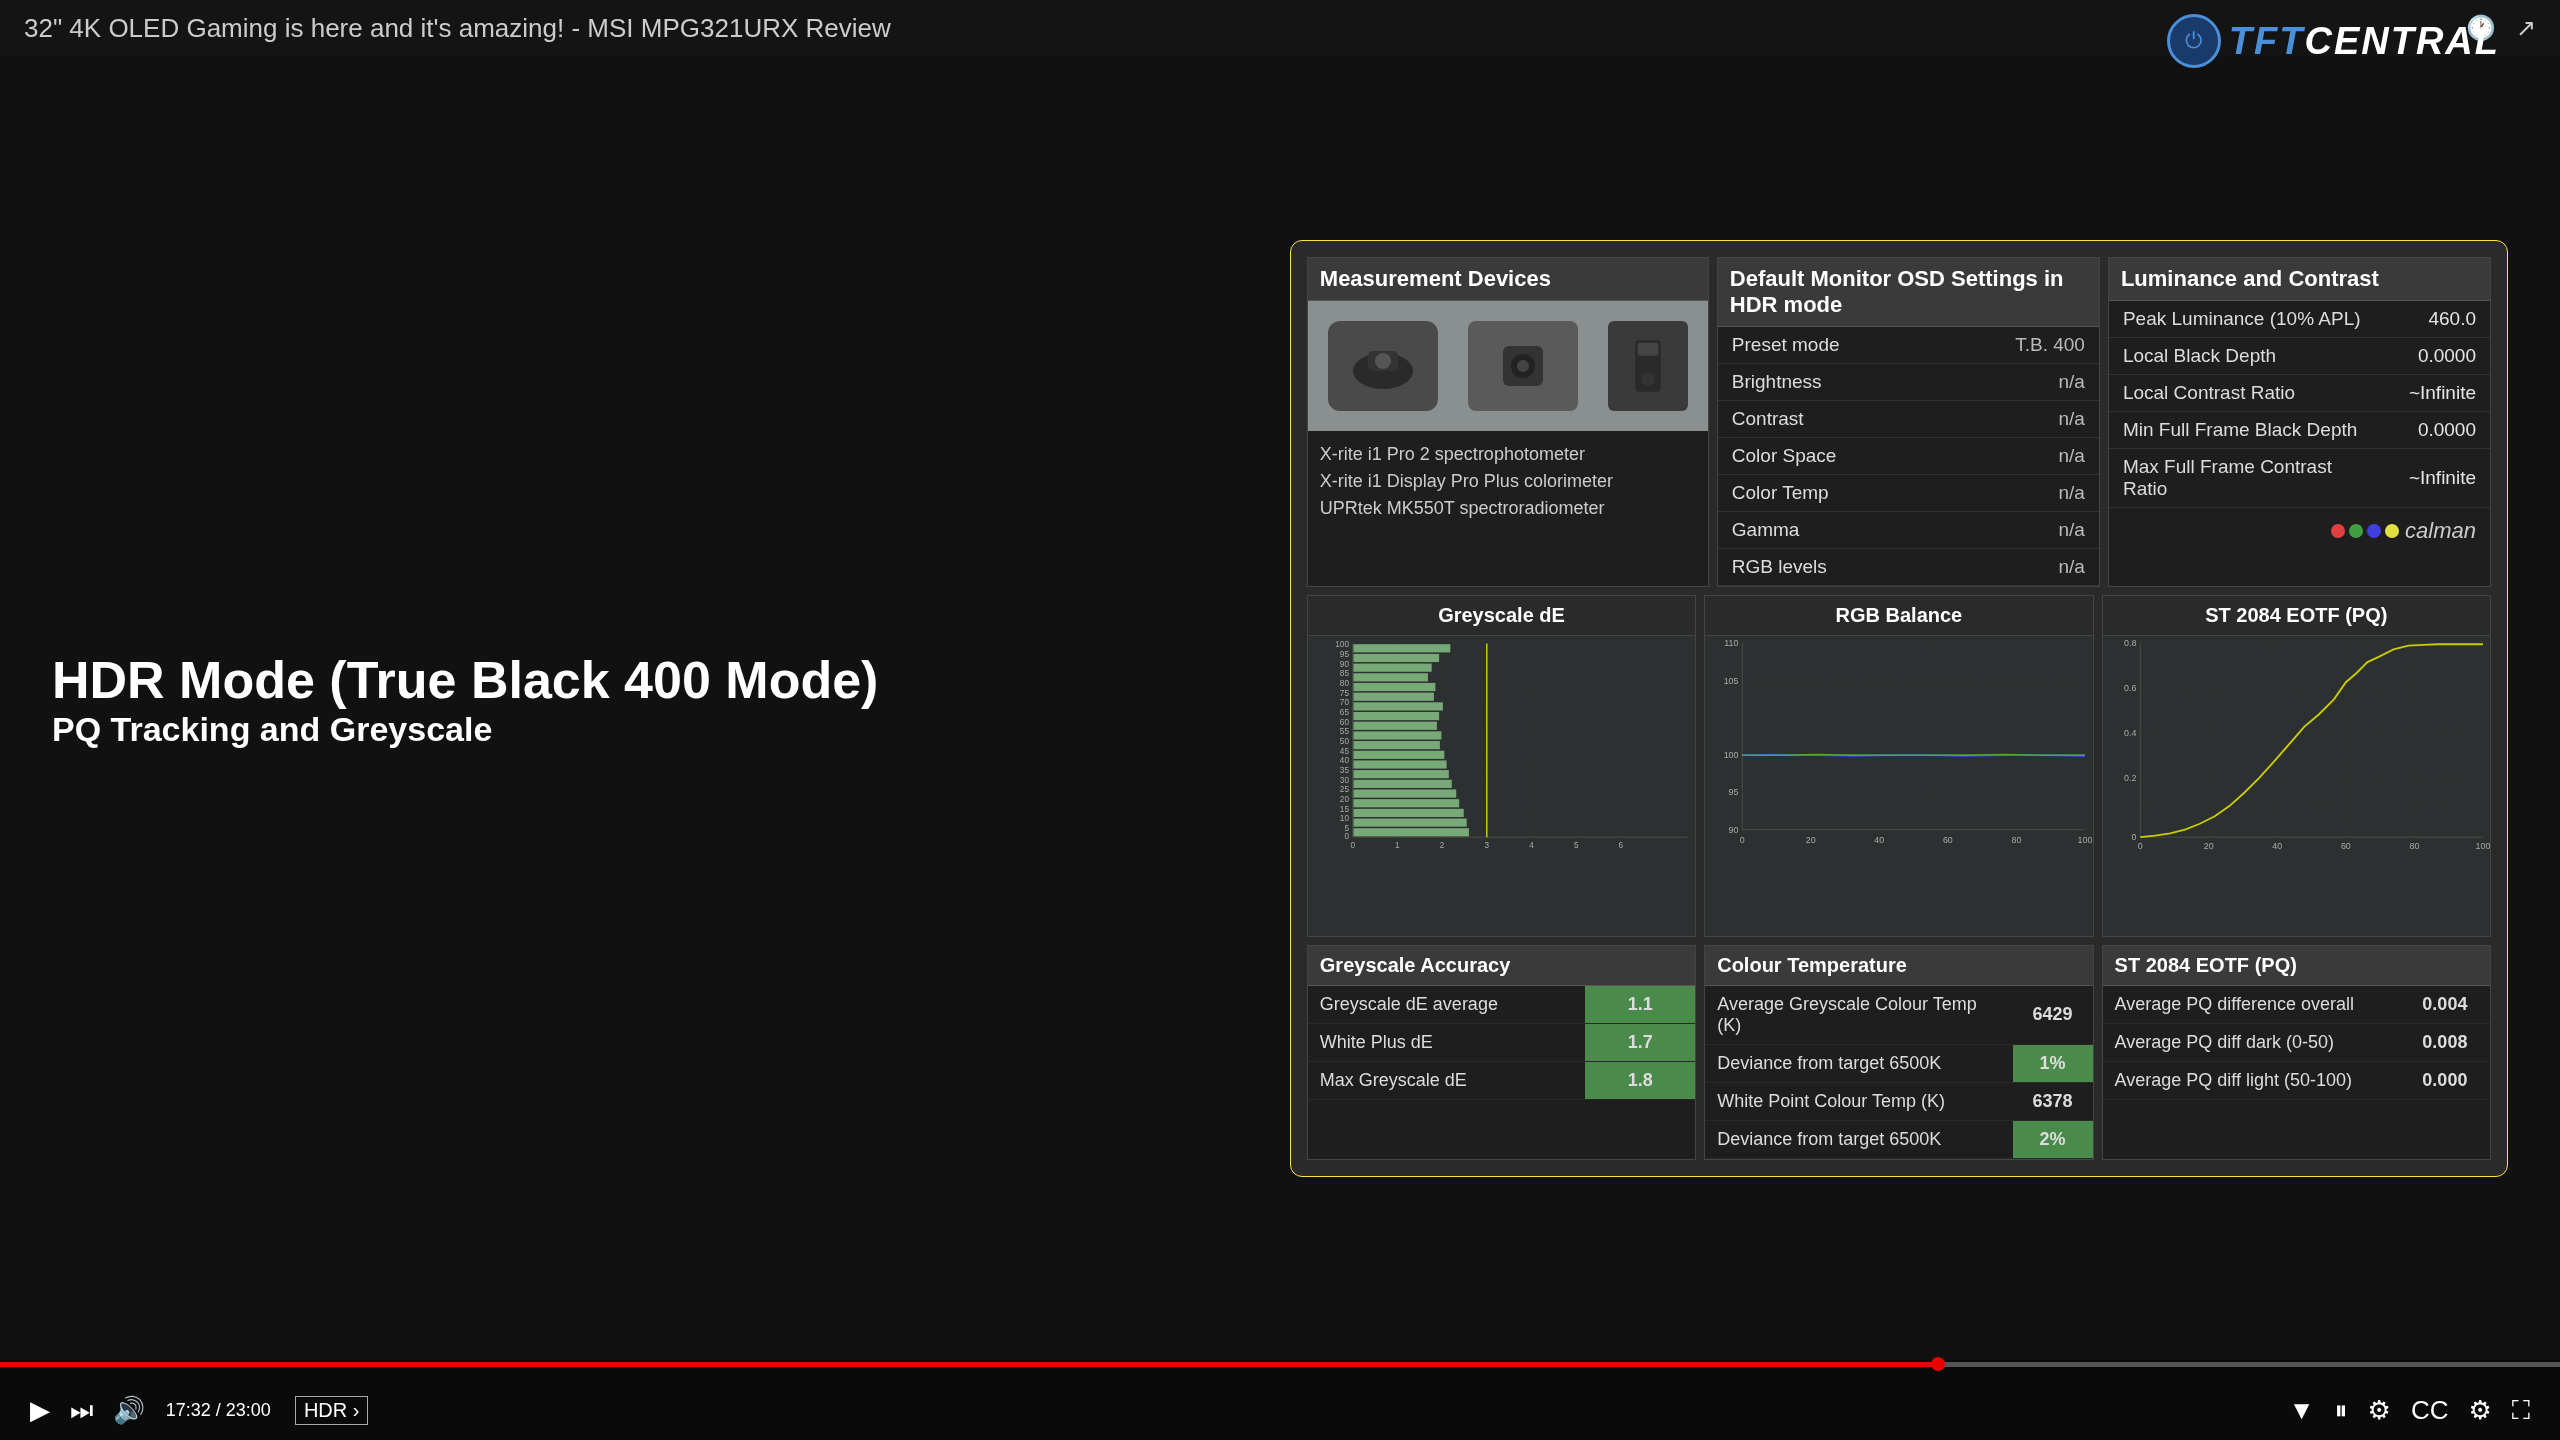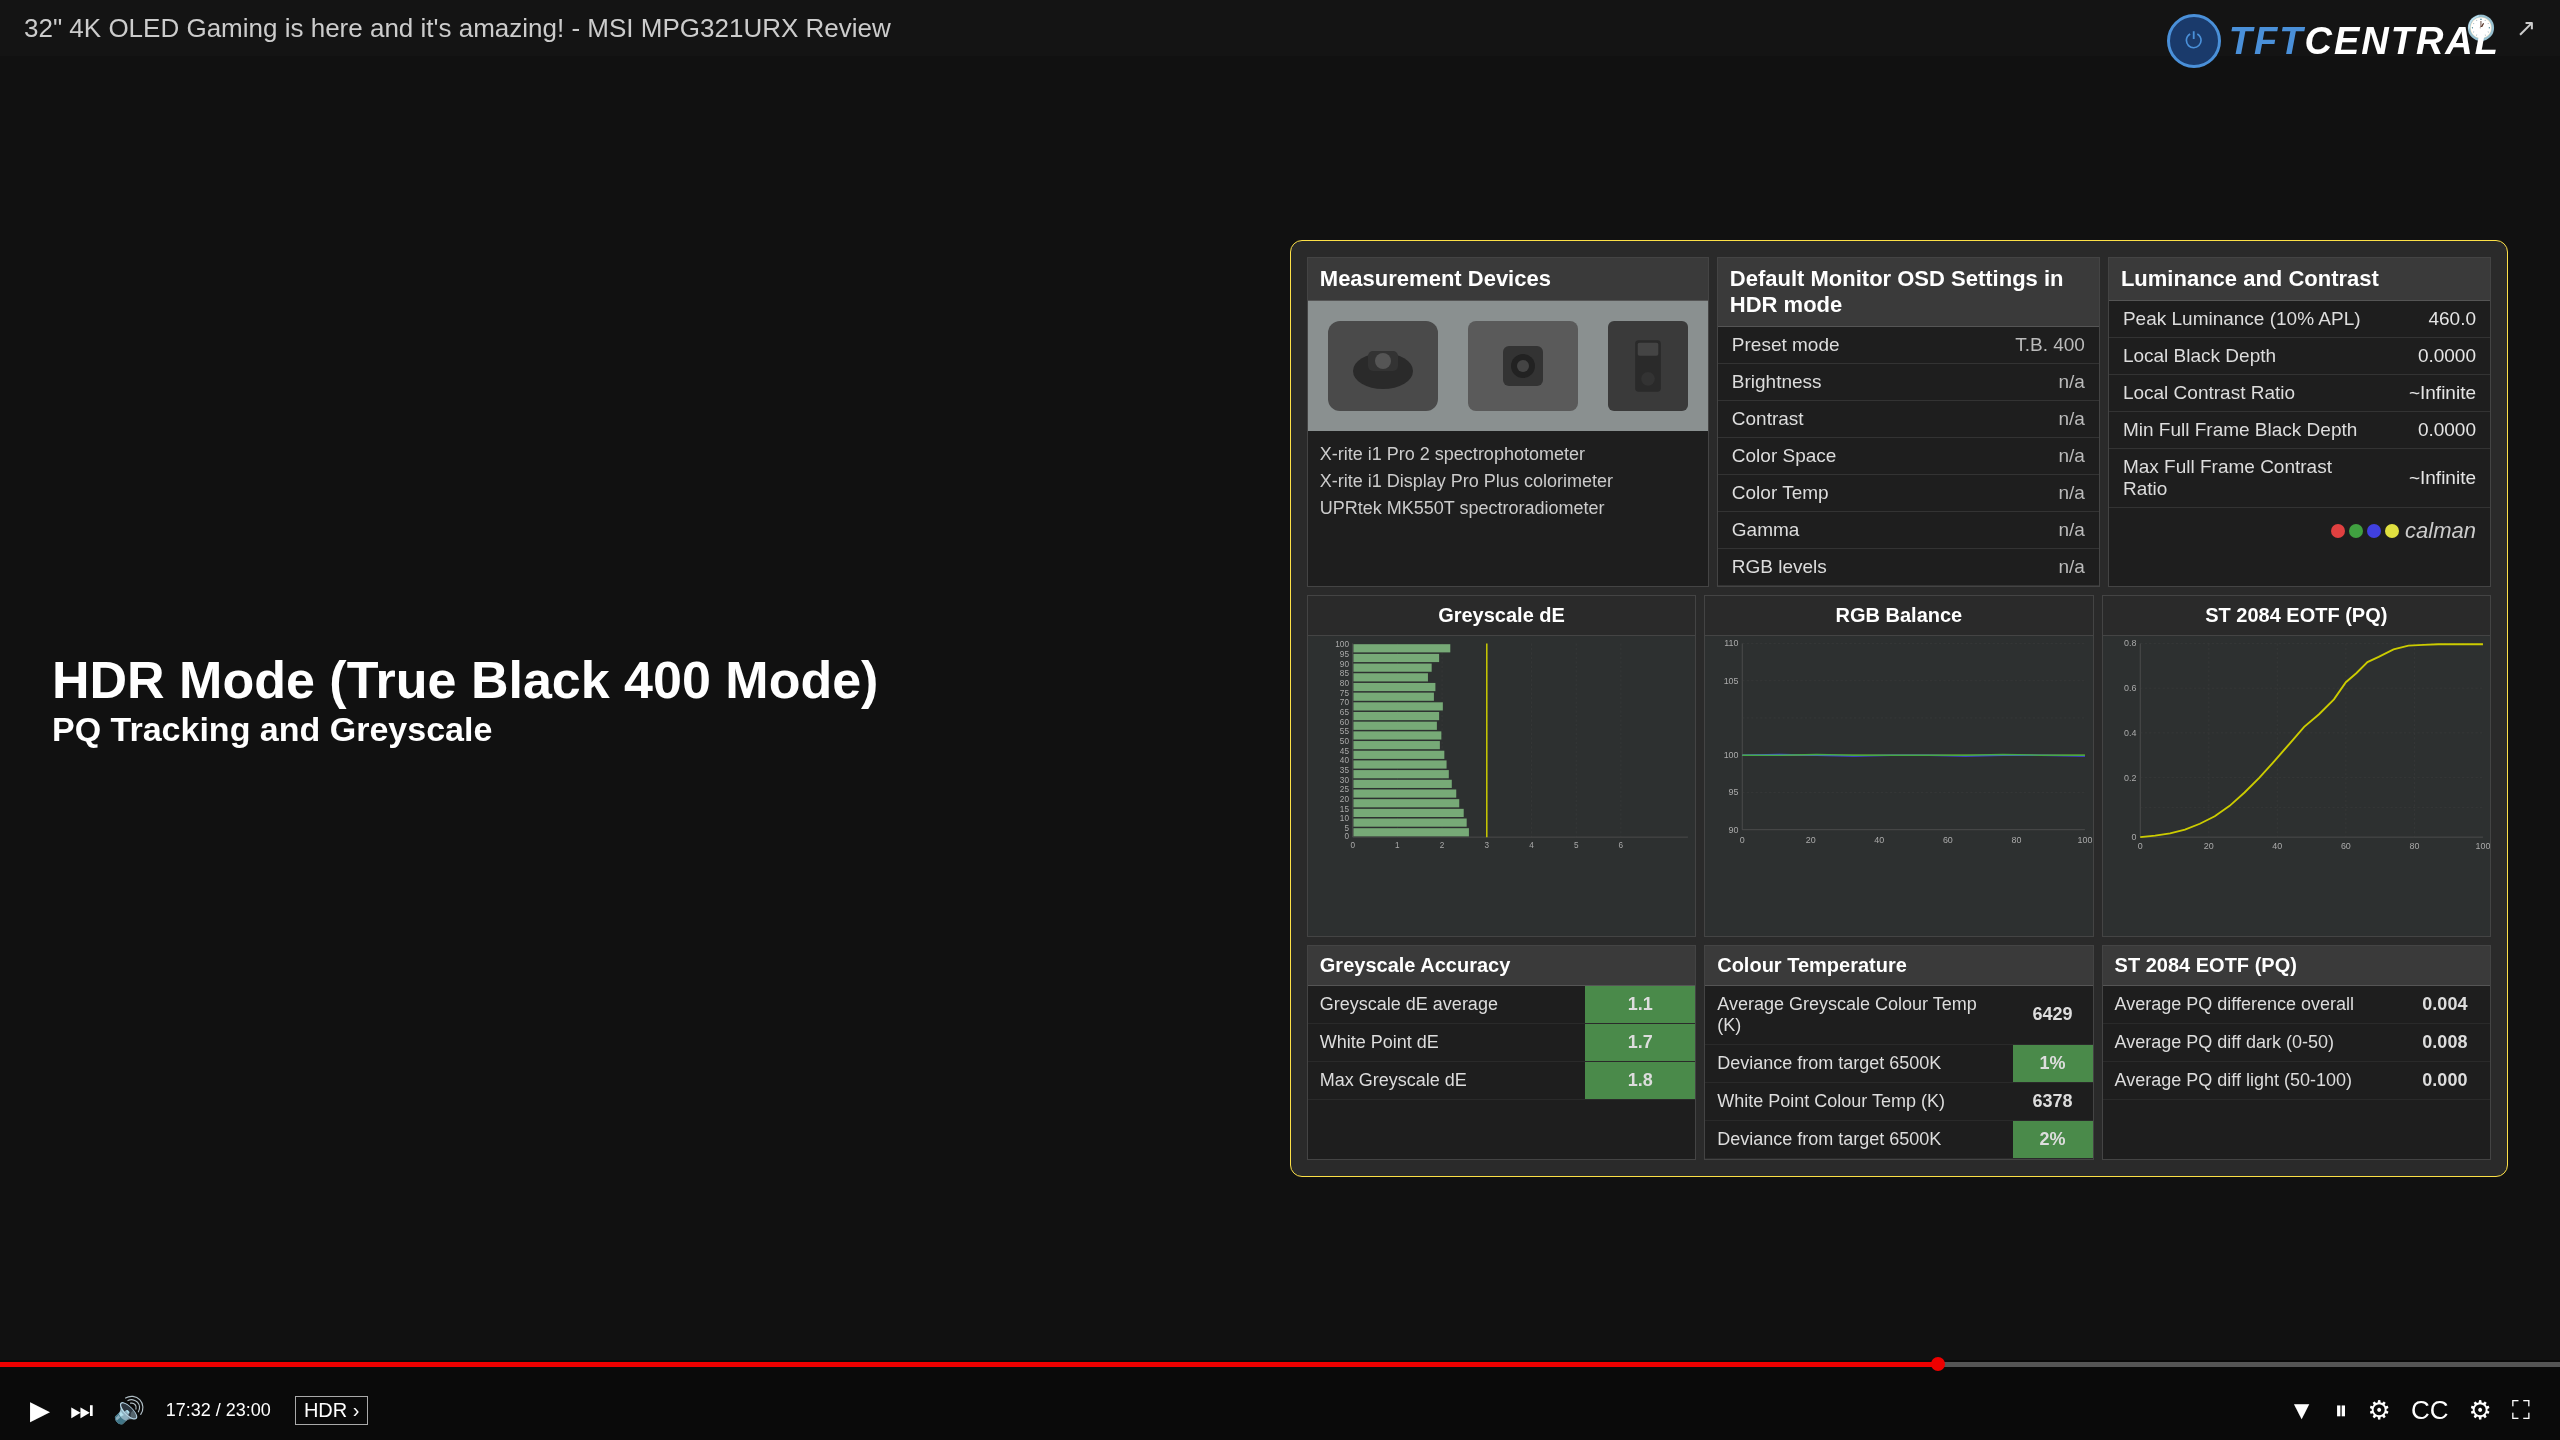--- a/index.html
+++ b/index.html
@@ -628,21 +628,21 @@
 
       <div class="data-panel">
         <div class="data-panel-header">Greyscale Accuracy</div>
         <table class="data-table">
           <tbody>
               <tr>
             <td>Greyscale dE average</td>
             <td class="data-value value-green">1.1</td>
           </tr>
           <tr>
-            <td>White Point dE</td>
+            <td>White Plus dE</td>
             <td class="data-value value-green">1.7</td>
           </tr>
           <tr>
             <td>Max Greyscale dE</td>
             <td class="data-value value-green">1.8</td>
           </tr>
         </tbody>
           </table>
       </div>
 

